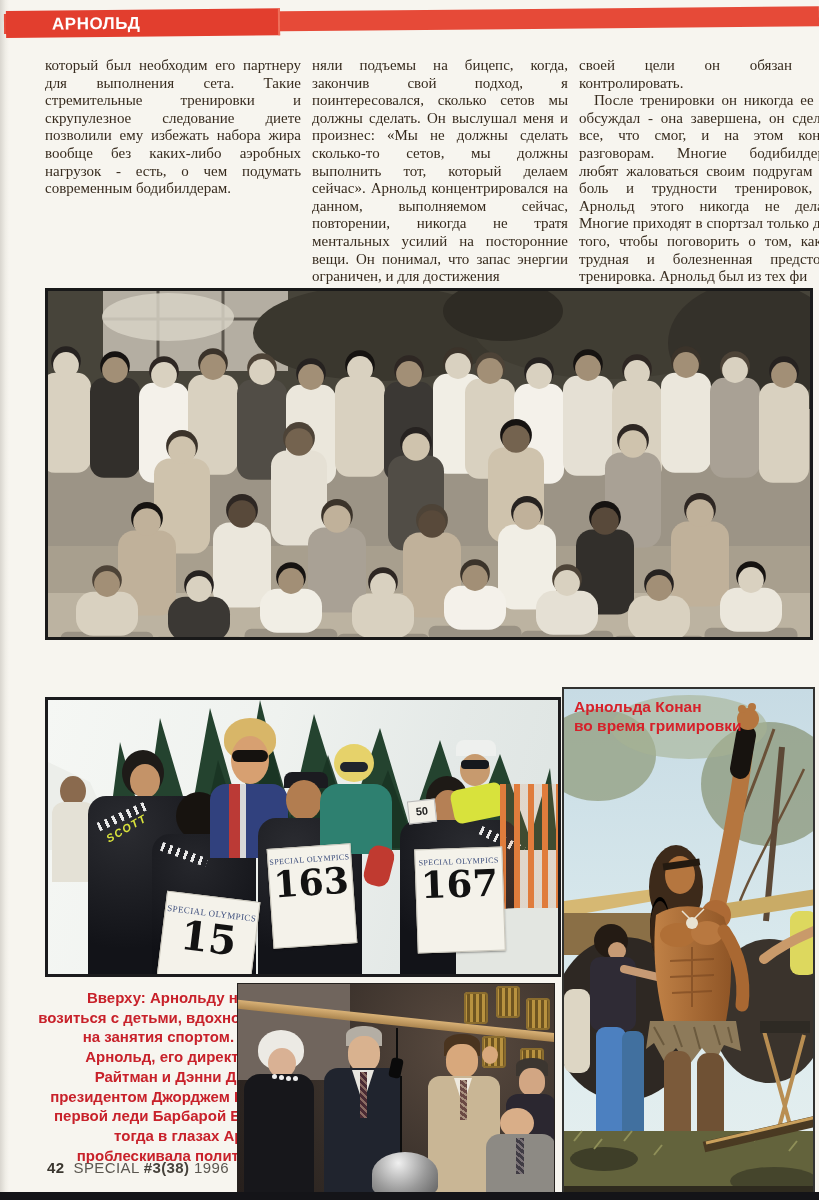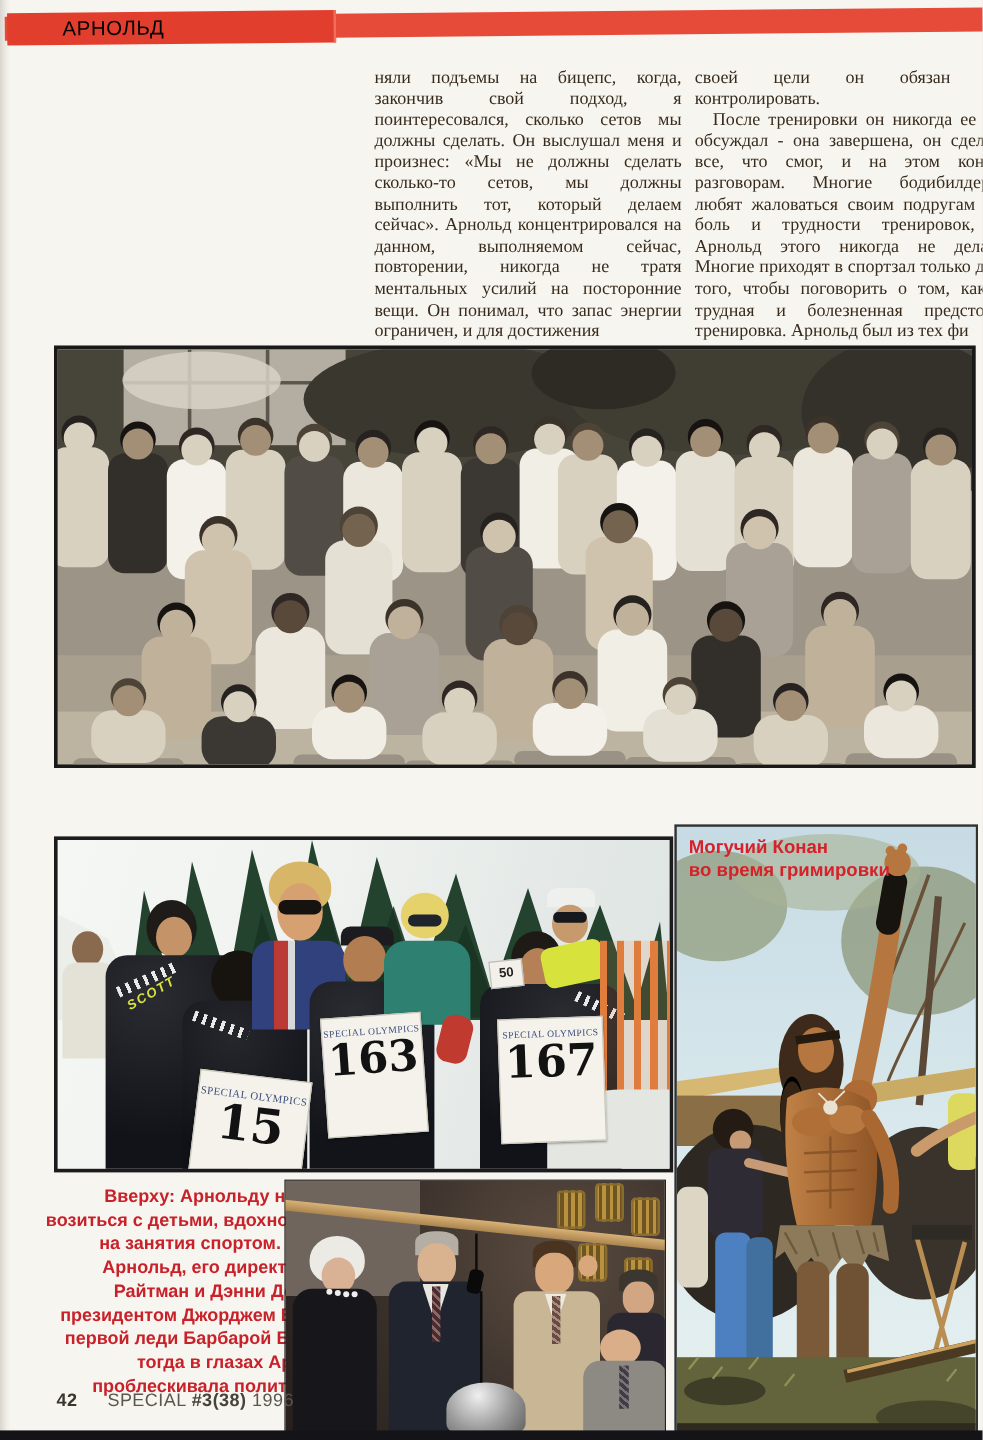--- a/index.html
+++ b/index.html
@@ -8,21 +8,21 @@
   .edge-left{position:absolute;left:0;top:0;width:9px;height:100%;
         background:linear-gradient(90deg,#d9d6cf,#efede6 60%,#f7f5ef);}
   .bottom-strip{position:absolute;left:0;top:1192px;width:819px;height:8px;background:#141418;}
 
   
   .header-bar{position:absolute;left:4px;top:14px;width:815px;height:20px;background:#e64a38;
         transform:rotate(-0.55deg);transform-origin:left center;}
   .header-label{position:absolute;left:2px;top:-3px;width:274px;height:27px;background:#e23e2e;
         display:flex;align-items:center;padding-left:46px;box-sizing:border-box;
         border-right:2px solid #ef6f5a;}
-  .header-label span{color:#000000;font-weight:normal;font-size:17px;letter-spacing:.5px;}
+  .header-label span{color:#ffffff;font-weight:bold;font-size:17px;letter-spacing:.5px;}
 
   
   .article{position:absolute;left:45px;top:57px;width:790px;display:flex;gap:11px;}
   .article .col{width:256px;flex:0 0 auto;font-family:"Liberation Serif",serif;
         font-size:15px;line-height:17.6px;color:#372b1e;text-align:justify;}
   .article p{margin:0;}
   .article p.indent{text-indent:15px;}
 
   
   .photo{position:absolute;box-sizing:border-box;overflow:hidden;}
@@ -63,37 +63,38 @@
 
   
   .photo-bush{left:237px;top:983px;width:318px;height:212px;border:1px solid #26221f;
         background:radial-gradient(circle at 72% 30%,#5a4b40,#332b26 65%,#261f1c 100%);}
   .b-lant{position:absolute;width:24px;height:32px;border-radius:4px;
         background:repeating-linear-gradient(90deg,#b8923f 0 3px,#6e5420 3px 6px);
         box-shadow:inset 0 0 0 2px #8a6c2e;}
 
   
   .footer{position:absolute;left:47px;top:1159px;font-size:15px;color:#5b5750;letter-spacing:.4px;}
-  .footer .num{font-weight:bold;color:#3a362f;margin-right:25px;}
+  .footer .num{font-weight:bold;color:#3a362f;margin-right:9px;}
   .footer .bold{font-weight:bold;color:#47433c;}
 </style>
 </head>
 <body>
 
 <div class="page">
   <div class="edge-left"></div>
 
   <div class="header-bar">
     <div class="header-label">
       <span>АРНОЛЬД</span>
     </div>
   </div>
 
   <div class="article">
     <div class="col">
+      <p>который был необходим его партнеру для выполнения сета. Такие стремительные тренировки и скрупулезное следование диете позволили ему избежать набора жира вообще без каких-либо аэробных нагрузок - есть, о чем подумать современным бодибилдерам.</p>
     </div>
     <div class="col">
       <p>няли подъемы на бицепс, когда, закончив свой подход, я поинтересовался, сколько сетов мы должны сделать. Он выслушал меня и произнес: «Мы не должны сделать сколько-то сетов, мы должны выполнить тот, который делаем сейчас». Арнольд концентрировался на данном, выполняемом сейчас, повторении, никогда не тратя ментальных усилий на посторонние вещи. Он понимал, что запас энергии ограничен, и для достижения</p>
     </div>
     <div class="col">
       <p>своей цели он обязан ее контролировать.</p>
       <p class="indent">После тренировки он никогда ее не обсуждал - она завершена, он сделал все, что смог, и на этом конец разговорам. Многие бодибилдеры любят жаловаться своим подругам на боль и трудности тренировок, - Арнольд этого никогда не делал. Многие приходят в спортзал только для того, чтобы поговорить о том, какая трудная и болезненная предстоит тренировка. Арнольд был из тех фи</p>
     </div>
   </div>
 
@@ -292,21 +293,21 @@
       <div class="bib-num" style="font-size:37px">167</div>
     </div>
     <div class="bib" style="left:112px;top:196px;width:92px;height:110px;transform:rotate(7deg)">
       <div class="bib-top" style="font-size:9px;padding-top:12px">SPECIAL OLYMPICS</div>
       <div class="bib-num" style="font-size:40px">15</div>
     </div>
   </div>
 
   <div class="photo photo-conan">
     <div class="conan-caption">
-      <div>Могучий Конан</div>
+      <div>Арнольда Конан</div>
       <div>во время гримировки</div>
     </div>
     <svg width="253" height="509" viewBox="0 0 253 509">
       <defs>
         <linearGradient id="skyg" x1="0" y1="0" x2="0" y2="1">
           <stop offset="0" stop-color="#c7dbe4"></stop>
             <stop offset="0.6" stop-color="#dcebee"></stop>
             <stop offset="1" stop-color="#e6efef"></stop>
         </linearGradient>
         <linearGradient id="skin" x1="0" y1="0" x2="1" y2="0">

